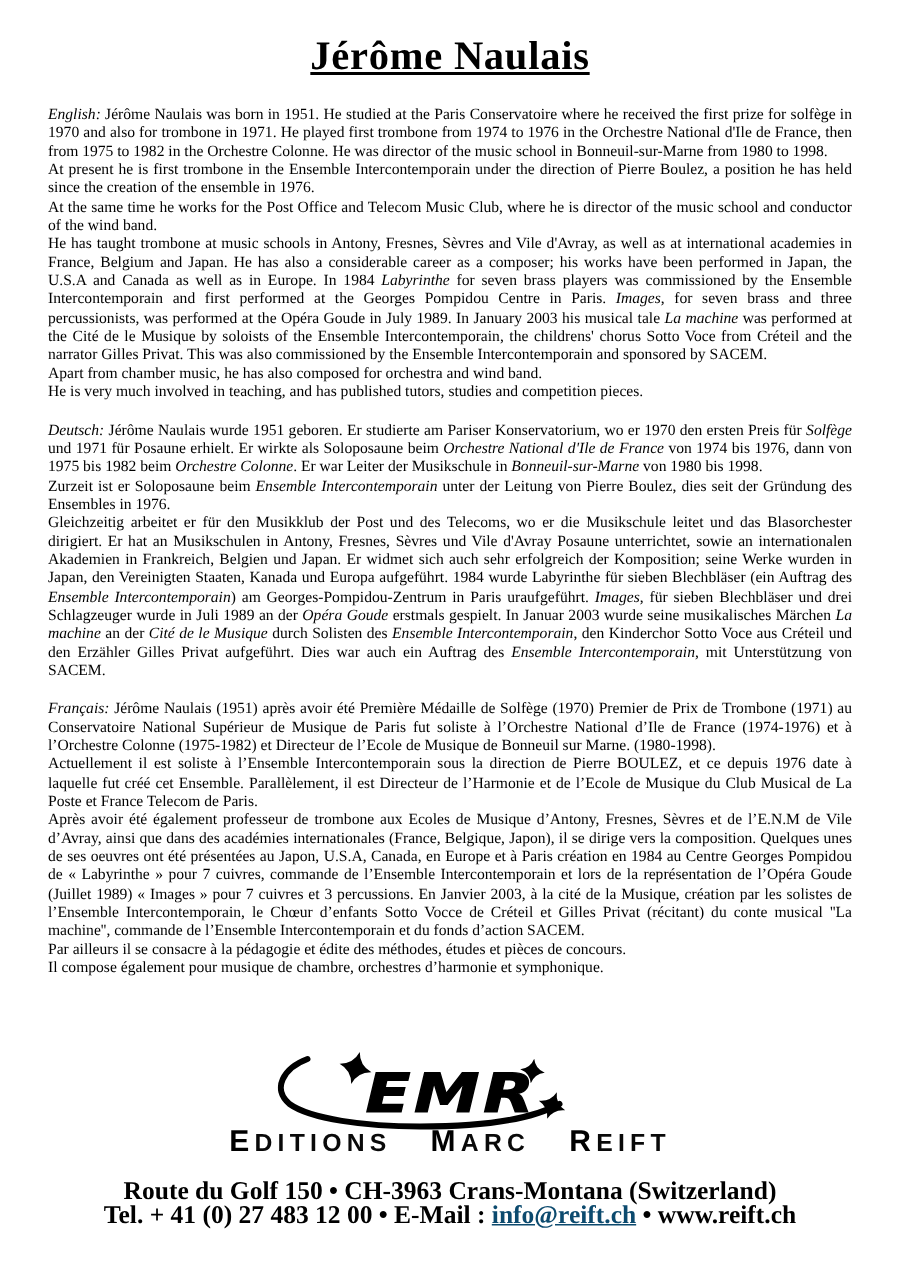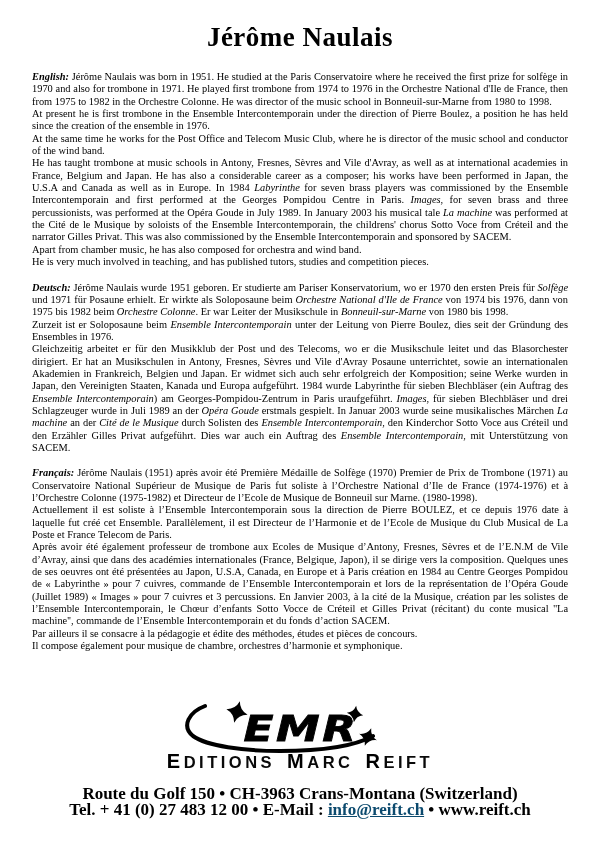--- a/index.html
+++ b/index.html
@@ -10,46 +10,47 @@
     font-family: "Liberation Serif", serif;
     position: relative;
     overflow: hidden;
   }
   .page-title {
     margin: 22px 0 0 0;
     text-align: center;
     font-size: 27px;
     font-weight: bold;
     letter-spacing: 0.5px;
+    text-decoration: underline;
   }
   .bio-main {
     position: absolute;
     left: 32px; top: 71px;
     width: 536px;
     font-size: 10.4px;
     line-height: 12.35px;
     text-align: justify;
   }
   .bio-block { margin: 0 0 13px 0; }
   .bio-para { margin: 0; }
-  .lead { font-weight: bold; font-style: italic; }
+  .lead { font-weight: normal; font-style: italic; }
   .bio-para em { font-style: italic; }
 
   .logo-area {
     position: absolute;
     top: 690px; left: 0;
     width: 600px;
     text-align: center;
   }
   .logo-svg { display: block; margin: 0 auto; }
   .logo-words {
     display: flex;
     justify-content: center;
     align-items: baseline;
-    gap: 12px;
+    gap: 26px;
     margin-top: -6px;
     font-family: "Liberation Sans", sans-serif;
     color: #000;
   }
   .logo-word { white-space: nowrap; letter-spacing: 3.5px; }
   .logo-word .initial { font-size: 20px; font-weight: bold; }
   .logo-word .rest   { font-size: 16.5px; font-weight: bold; opacity: 0.96; }
 
   .address-footer {
     position: absolute;

